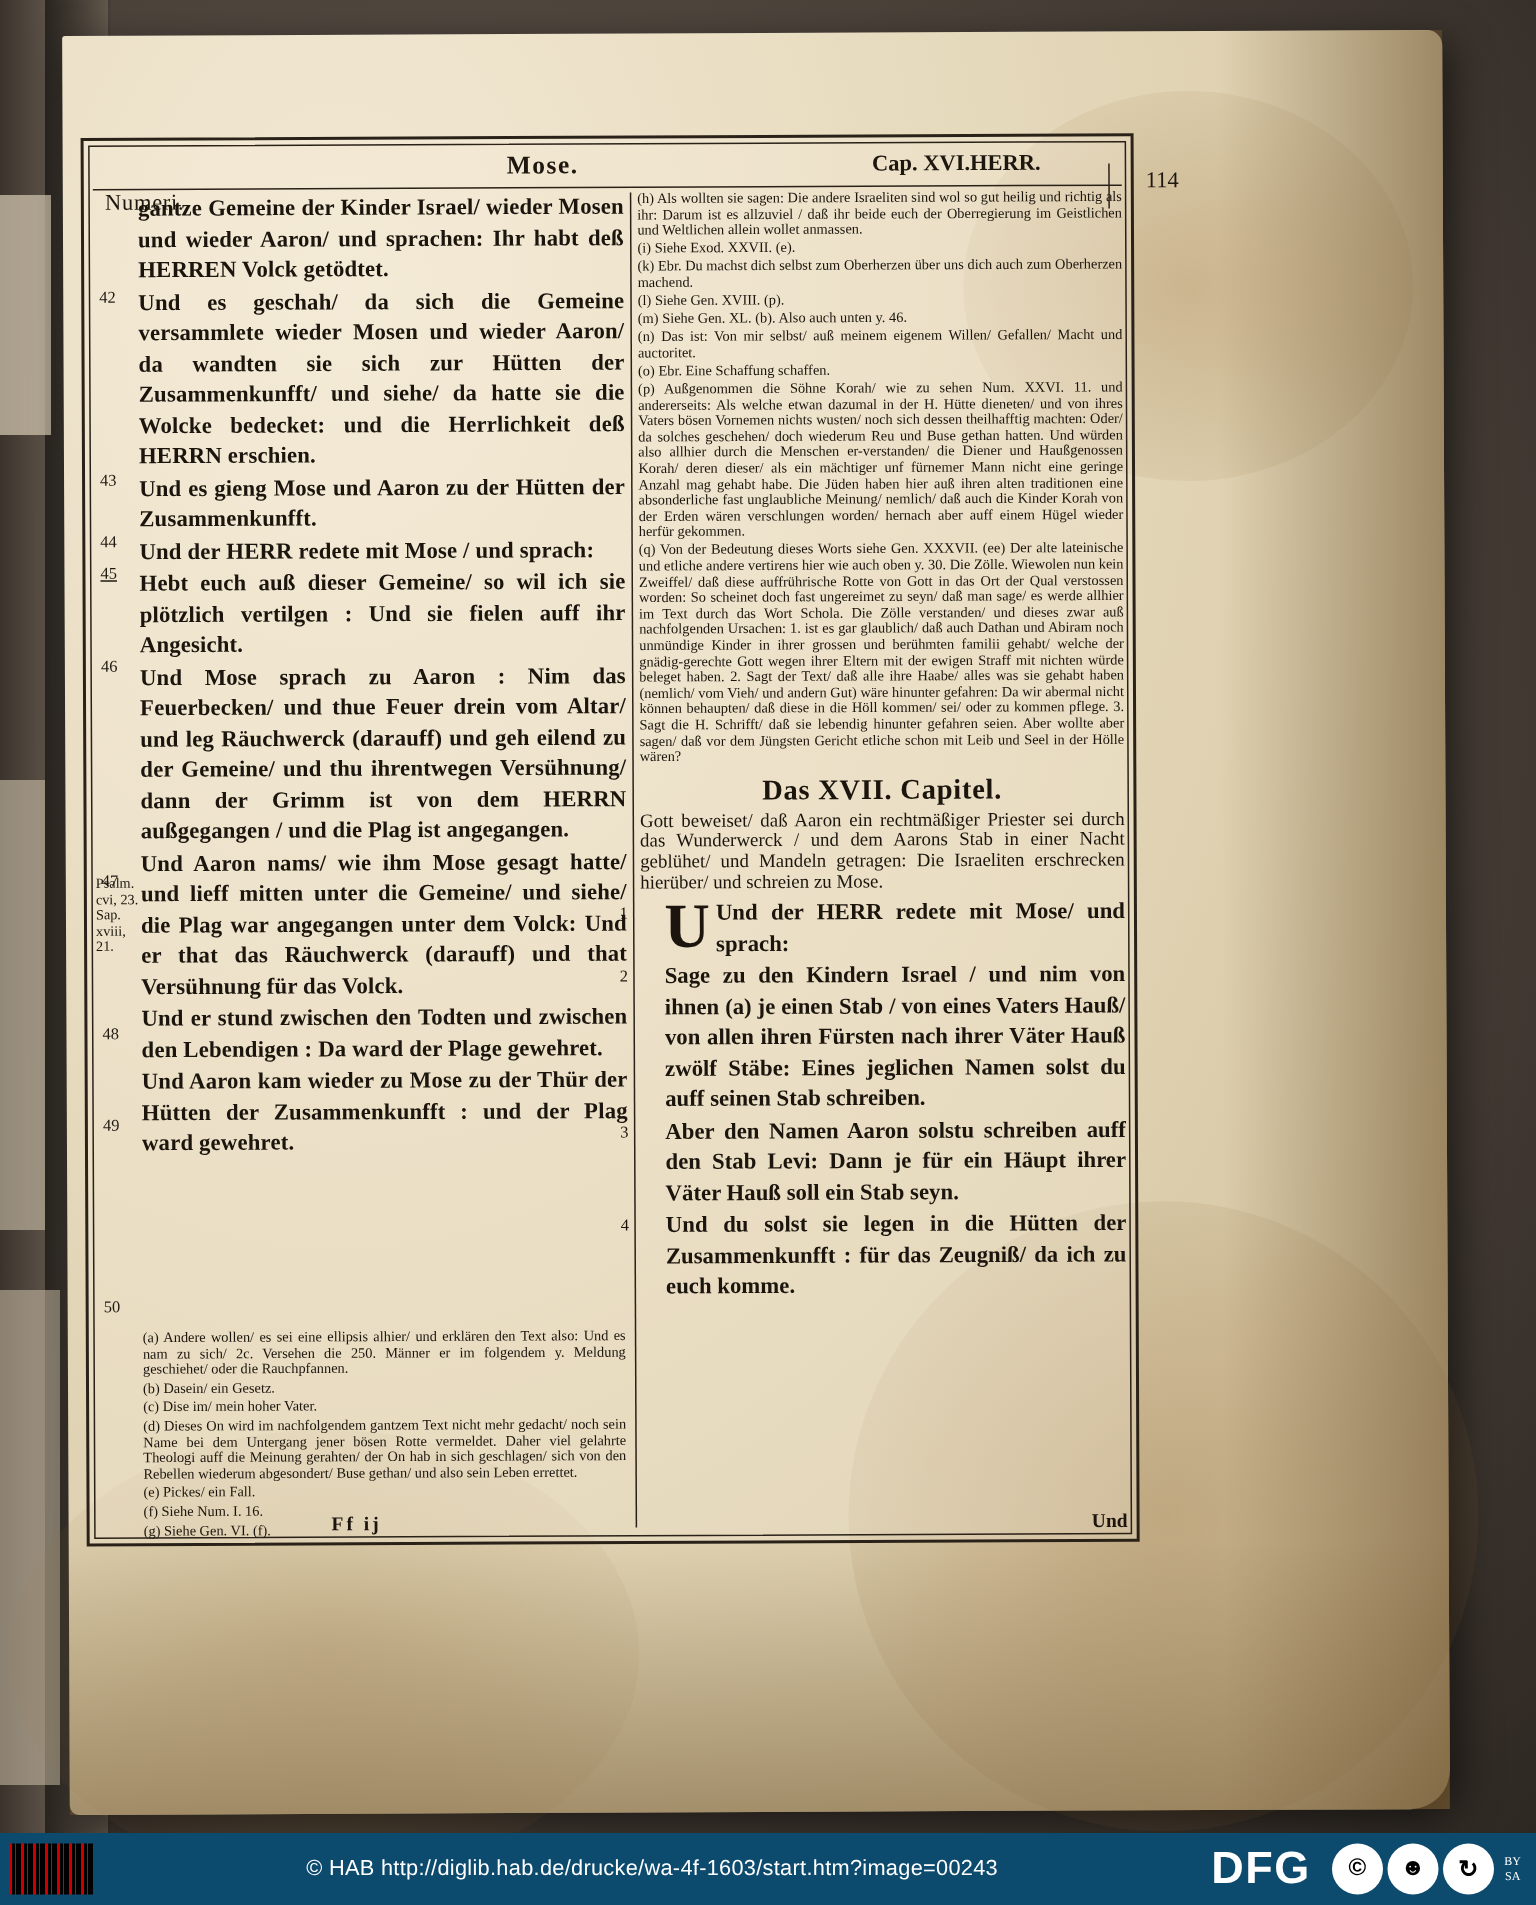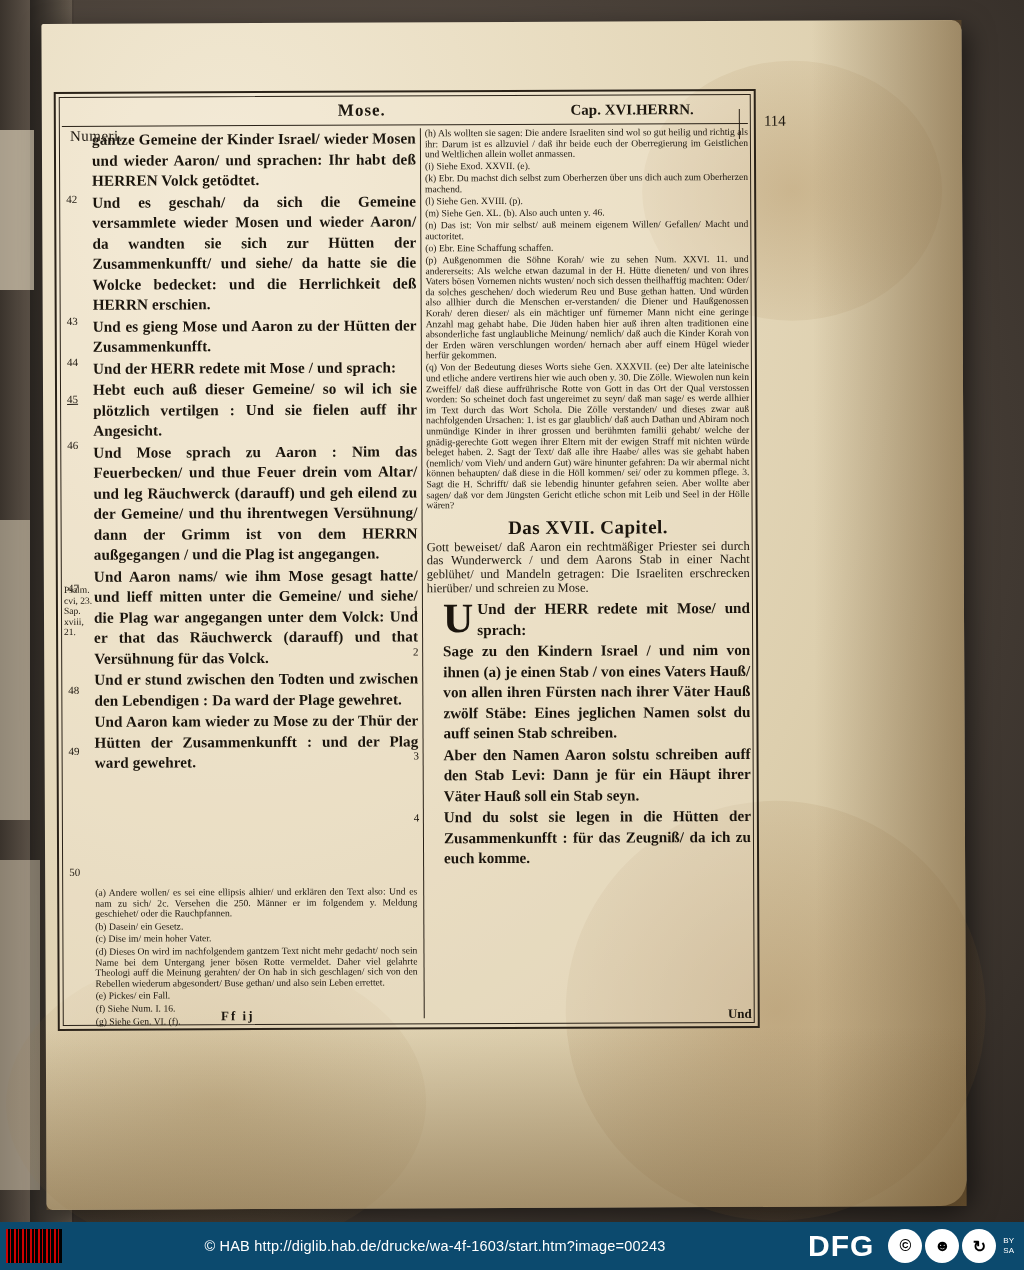--- a/index.html
+++ b/index.html
@@ -264,21 +264,21 @@
   .ccbadge {
     width: 34px; height: 34px; border-radius: 50%;
     background: #fff; color: #000;
     display: flex; align-items: center; justify-content: center;
     font-family: "Liberation Sans", sans-serif;
     font-weight: bold; font-size: 16px;
     margin-right: 3px;
   }
   #cclabel {
     display:flex; flex-direction: column; align-items:center;
-    color:#fff; font-family:Liberation Sans, sans-serif;
+    color:#fff; font-family:Liberation Serif, serif;
     font-size: 8px; margin-left: 4px; line-height: 10px;
   }
 </style>
 </head>
 <body>
 
 <div id="scan">
   <div id="gutter"></div>
   <div id="gutter-shadow"></div>
 
@@ -293,37 +293,37 @@
     <div class="stain" style="left:-40px; top:930px; width:420px; height:300px; background:radial-gradient(ellipse, rgba(150,115,60,0.22), rgba(150,115,60,0));"></div>
     <div id="edge-dark"></div>
     <div id="edge-bottom"></div>
 
     <div id="frame">
       <div id="frame-inner"></div>
 
       <div id="head">
         <div class="head-left">Numeri.</div>
         <div class="head-center">Mose.</div>
-        <div class="head-right">Cap. XVI.HERRN.</div>
+        <div class="head-right">Cap. XVI.HERR.</div>
         <div style="position:relative;width:46px;">
           <div id="pagenum-rule"></div>
           <div id="pagenum">114</div>
         </div>
       </div>
       <div id="head-rule"></div>
 
       <div id="cols">
 
         <div class="col col-left">
 
           <div class="versecol">
             <div class="vnum" style="top:63px;">42</div>
             <div class="vnum" style="top:185px;">43</div>
             <div class="vnum" style="top:226px;">44</div>
-            <div class="vnum" style="top:263px;text-decoration:underline;">45</div>
+            <div class="vnum" style="top:247px;text-decoration:underline;">45</div>
             <div class="vnum" style="top:309px;">46</div>
             <div class="vnum" style="top:452px;">47</div>
             <div class="vnum" style="top:554px;">48</div>
             <div class="vnum" style="top:615px;">49</div>
             <div class="vnum" style="top:696px;margin-top:40px;">50</div>
             <div class="sidenote" style="top:455px;">Psalm. cvi, 23. Sap. xviii, 21.</div>
           </div>
 
           <div class="body-left">
             <p>gantze Gemeine der Kinder Israel/ wieder Mosen und wieder Aaron/ und sprachen: Ihr habt deß HERREN Volck getödtet.</p>

